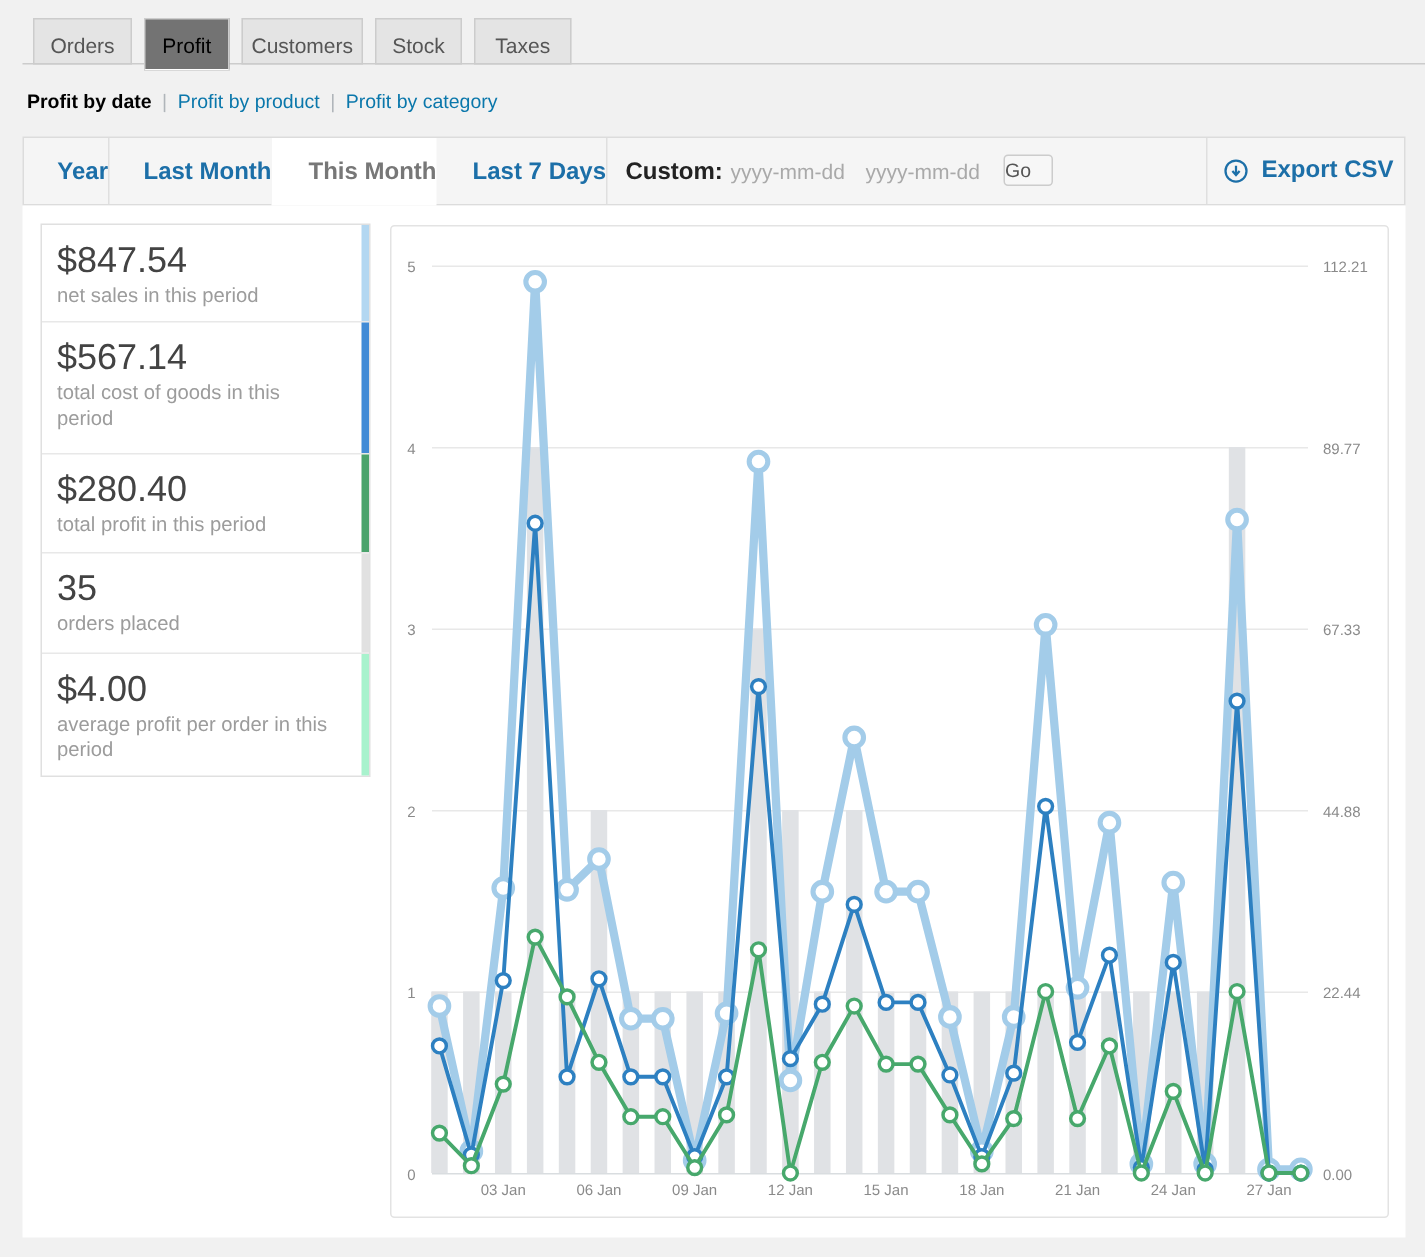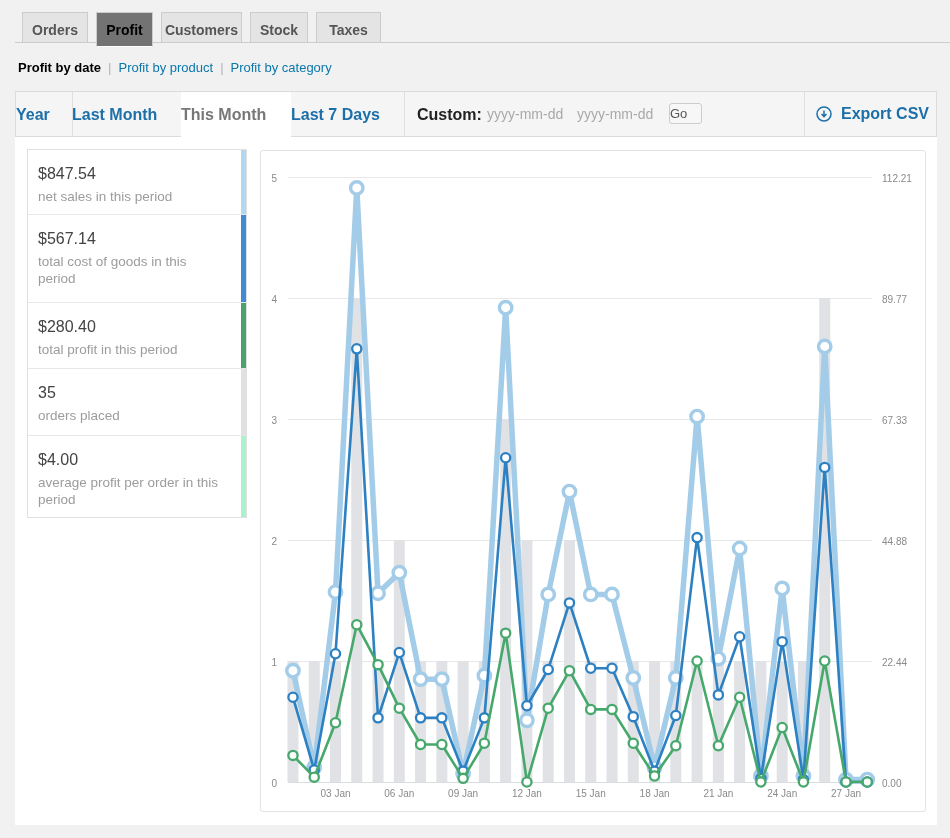--- a/index.html
+++ b/index.html
@@ -1,34 +1,34 @@
 <!DOCTYPE html>
 <html><head><meta charset="utf-8"><style>
 html,body{margin:0;padding:0}
 body{width:950px;height:838px;background:#f1f1f1;font-family:"Liberation Sans",sans-serif;position:relative;overflow:hidden}
 .abs{position:absolute}
-.tab{position:absolute;top:12px;height:29px;box-sizing:content-box;border:1px solid #ccc;background:#e4e4e4;color:#555;font-weight:bold;font-size:14px;line-height:34px;text-align:center}
+.tab{position:absolute;top:12px;height:29px;box-sizing:content-box;border:1px solid #ccc;background:#e4e4e4;color:#555;font-weight:normal;font-size:14px;line-height:34px;text-align:center}
 .tab.on{background:#737373;color:#000;height:33px;z-index:2;border-bottom-color:#fff}
 #tabline{position:absolute;left:15px;top:42px;width:935px;height:0;border-top:1px solid #ccc;z-index:1}
 #subnav{position:absolute;left:18px;top:60px;font-size:13px;color:#000}
 #subnav .sep{color:#b0b5ba;padding:0 7px;font-weight:normal}
 #subnav a{color:#0a77ab;text-decoration:none}
 #toolbar{position:absolute;left:15px;top:91px;width:920px;height:44px;background:#f5f5f5;border:1px solid #dcdcdc}
-.titem{position:absolute;top:0;height:44px;line-height:46px;text-align:left;font-weight:bold;font-size:16px;color:#1c6fa8;border-right:1px solid #dfdfdf}
+.titem{position:absolute;top:0;height:44px;line-height:46px;text-align:right;font-weight:bold;font-size:16px;color:#1c6fa8;border-right:1px solid #dfdfdf}
 #tm{background:#fff;border-right:0;color:#777;height:45px;z-index:2}
 #custom{position:absolute;left:401px;top:0;height:44px;line-height:46px;font-weight:bold;font-size:16px;color:#222}
 .dinput{position:absolute;top:0;height:44px;line-height:45px;font-size:14px;color:#a9a9a9;width:76px;overflow:hidden;white-space:nowrap}
 #gobtn{position:absolute;left:653px;top:11px;width:31px;height:19px;background:#f7f7f7;border:1px solid #ccc;border-radius:3px;font-size:13px;color:#555;line-height:19px;text-align:left}
 #expsep{position:absolute;left:788px;top:0;height:44px;border-left:1px solid #dfdfdf}
 #export{position:absolute;left:825px;top:0;height:44px;line-height:44px;font-weight:bold;font-size:16px;color:#1c6fa8}
 #container{position:absolute;left:15px;top:137px;width:922px;height:688px;background:#fff}
 #stats{position:absolute;left:27px;top:149px;width:220px;box-sizing:border-box;border:1px solid #e0e0e0}
 .sbox{position:relative;box-sizing:border-box;border-bottom:1px solid #e8e8e8;padding:12px 26px 0 10px}
 .sbox:last-child{border-bottom:0}
-.sbox b{display:block;font-weight:normal;font-size:16px;color:#434343;line-height:24px}
+.sbox b{display:block;font-weight:normal;font-size:24px;color:#434343;line-height:24px}
 .sbox p{margin:2px 0 0 0;font-size:13.5px;color:#9c9c9c;line-height:17px}
 .cbar{position:absolute;top:0;right:0;bottom:0;width:5px}
 #panel{position:absolute;left:260px;top:150px;width:664px;height:660px;background:#fff;border:1px solid #e3e3e3;border-radius:3px}
 </style></head><body>
 
 <div class="tab" style="left:22px;width:64px">Orders</div>
 <div class="tab on" style="left:96px;width:55px">Profit</div>
 <div class="tab" style="left:161px;width:79px">Customers</div>
 <div class="tab" style="left:250px;width:56px">Stock</div>
 <div class="tab" style="left:316px;width:63px">Taxes</div>

